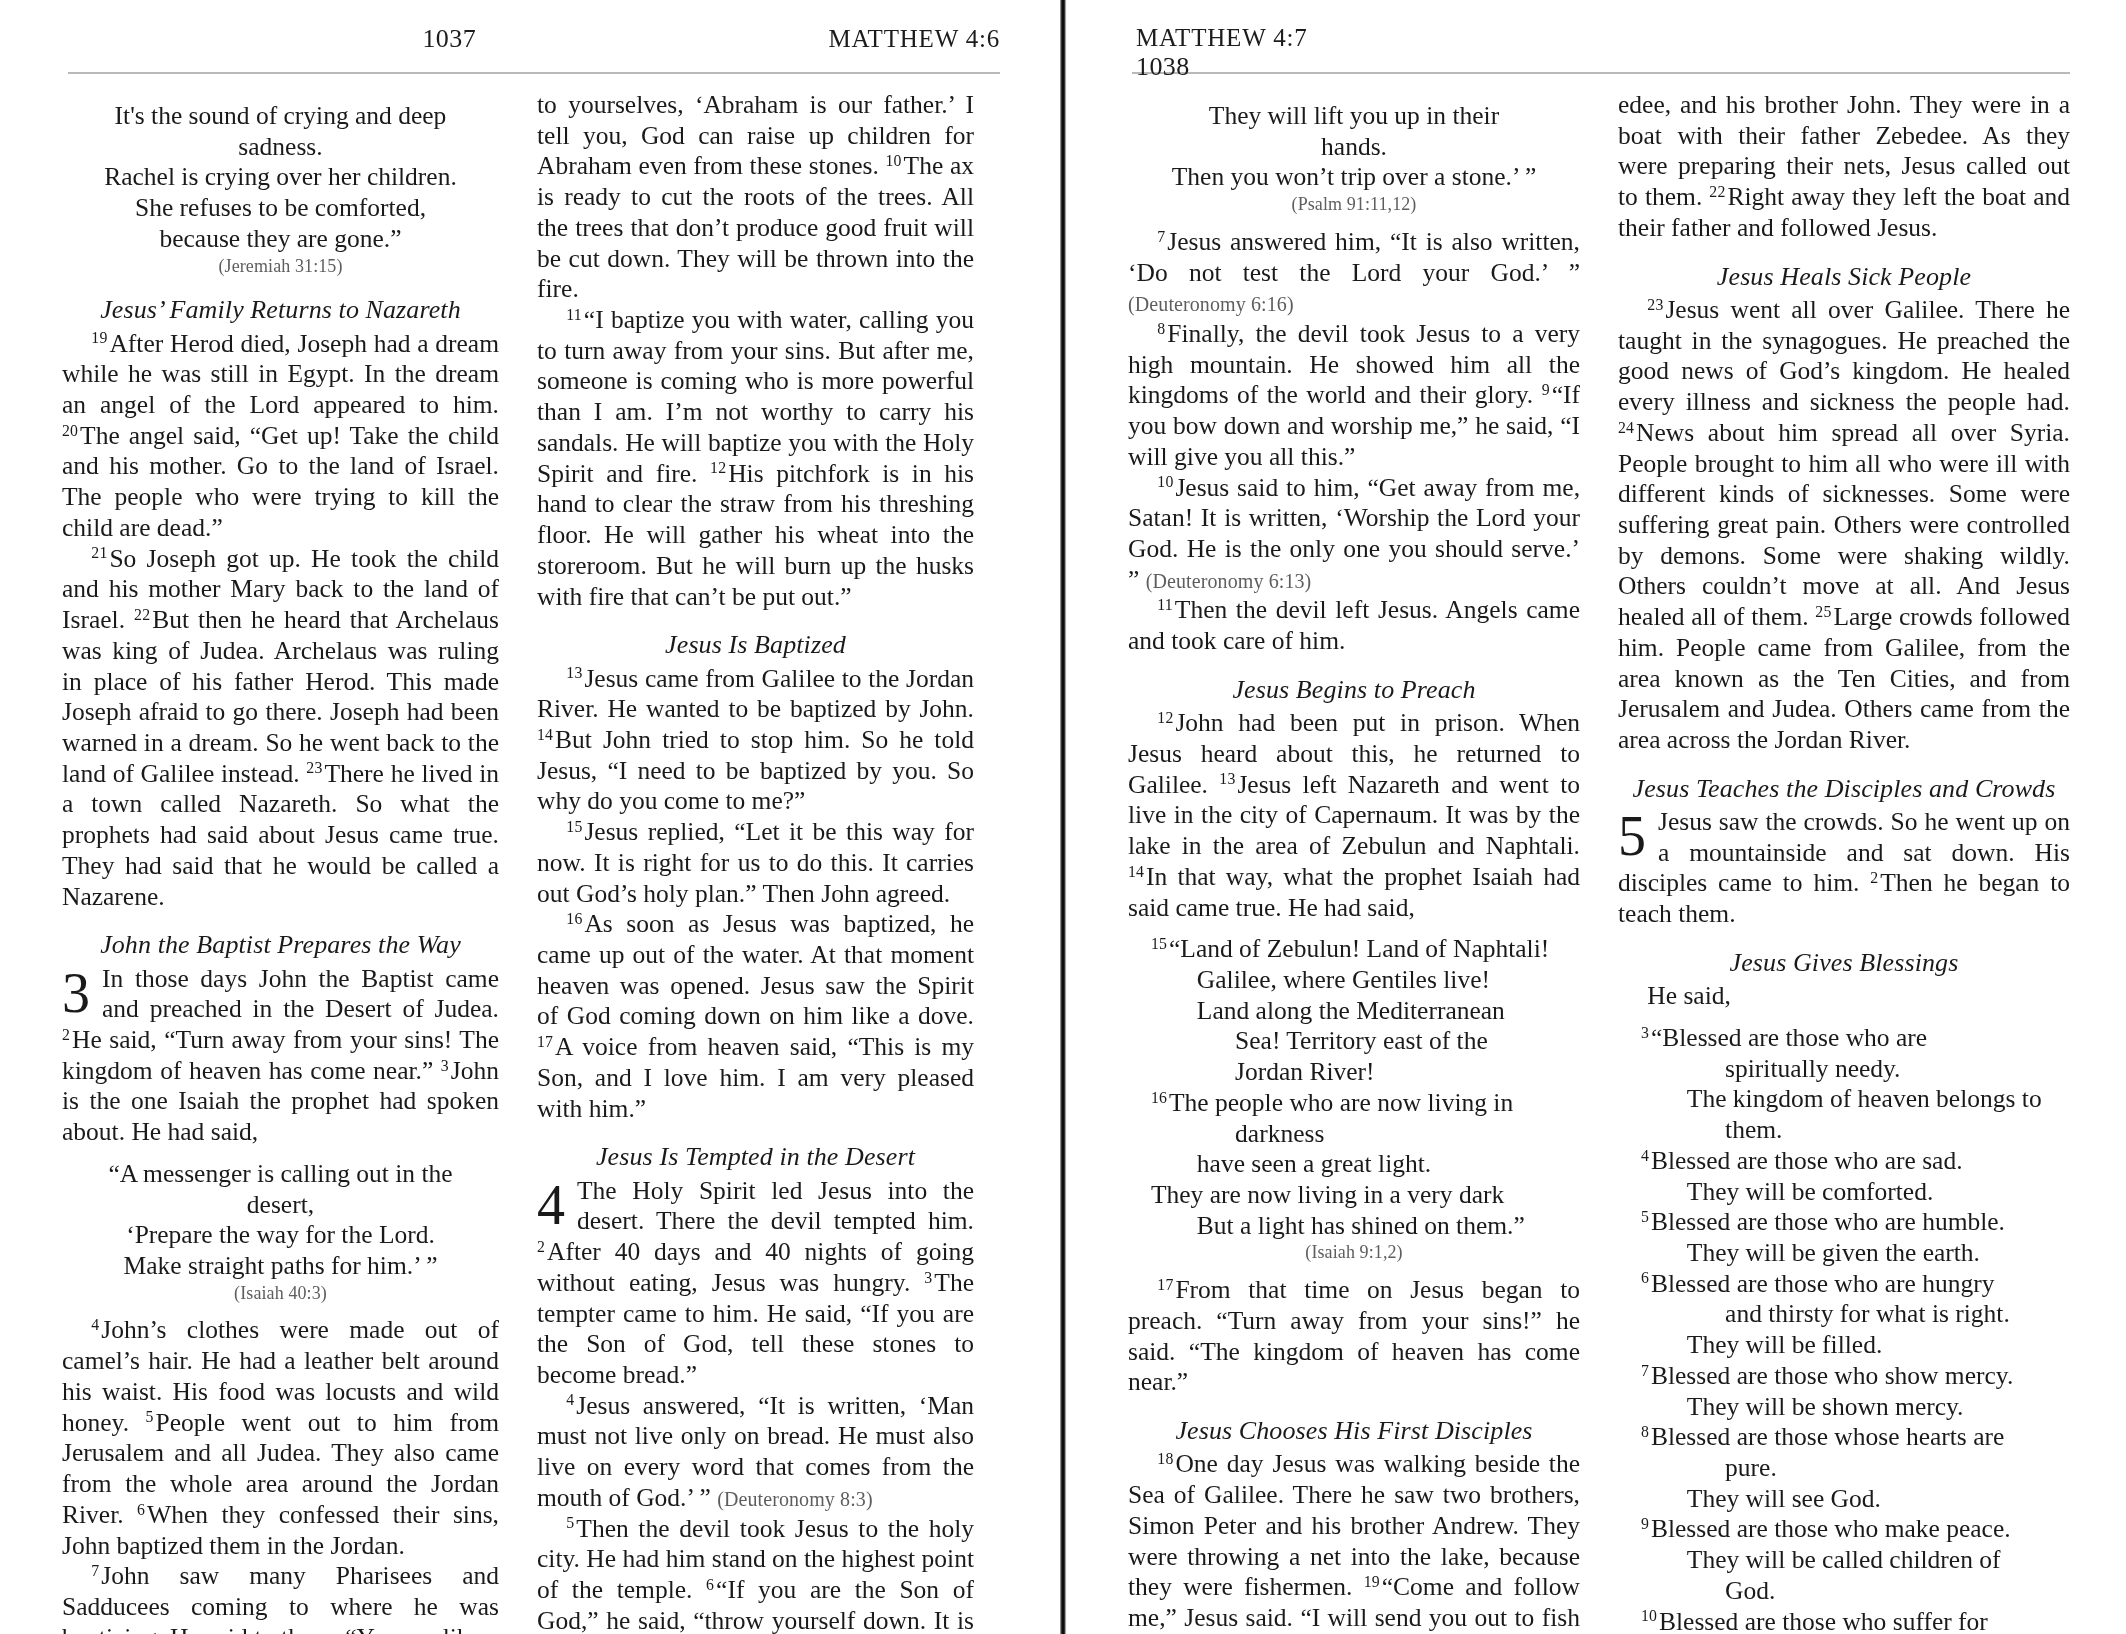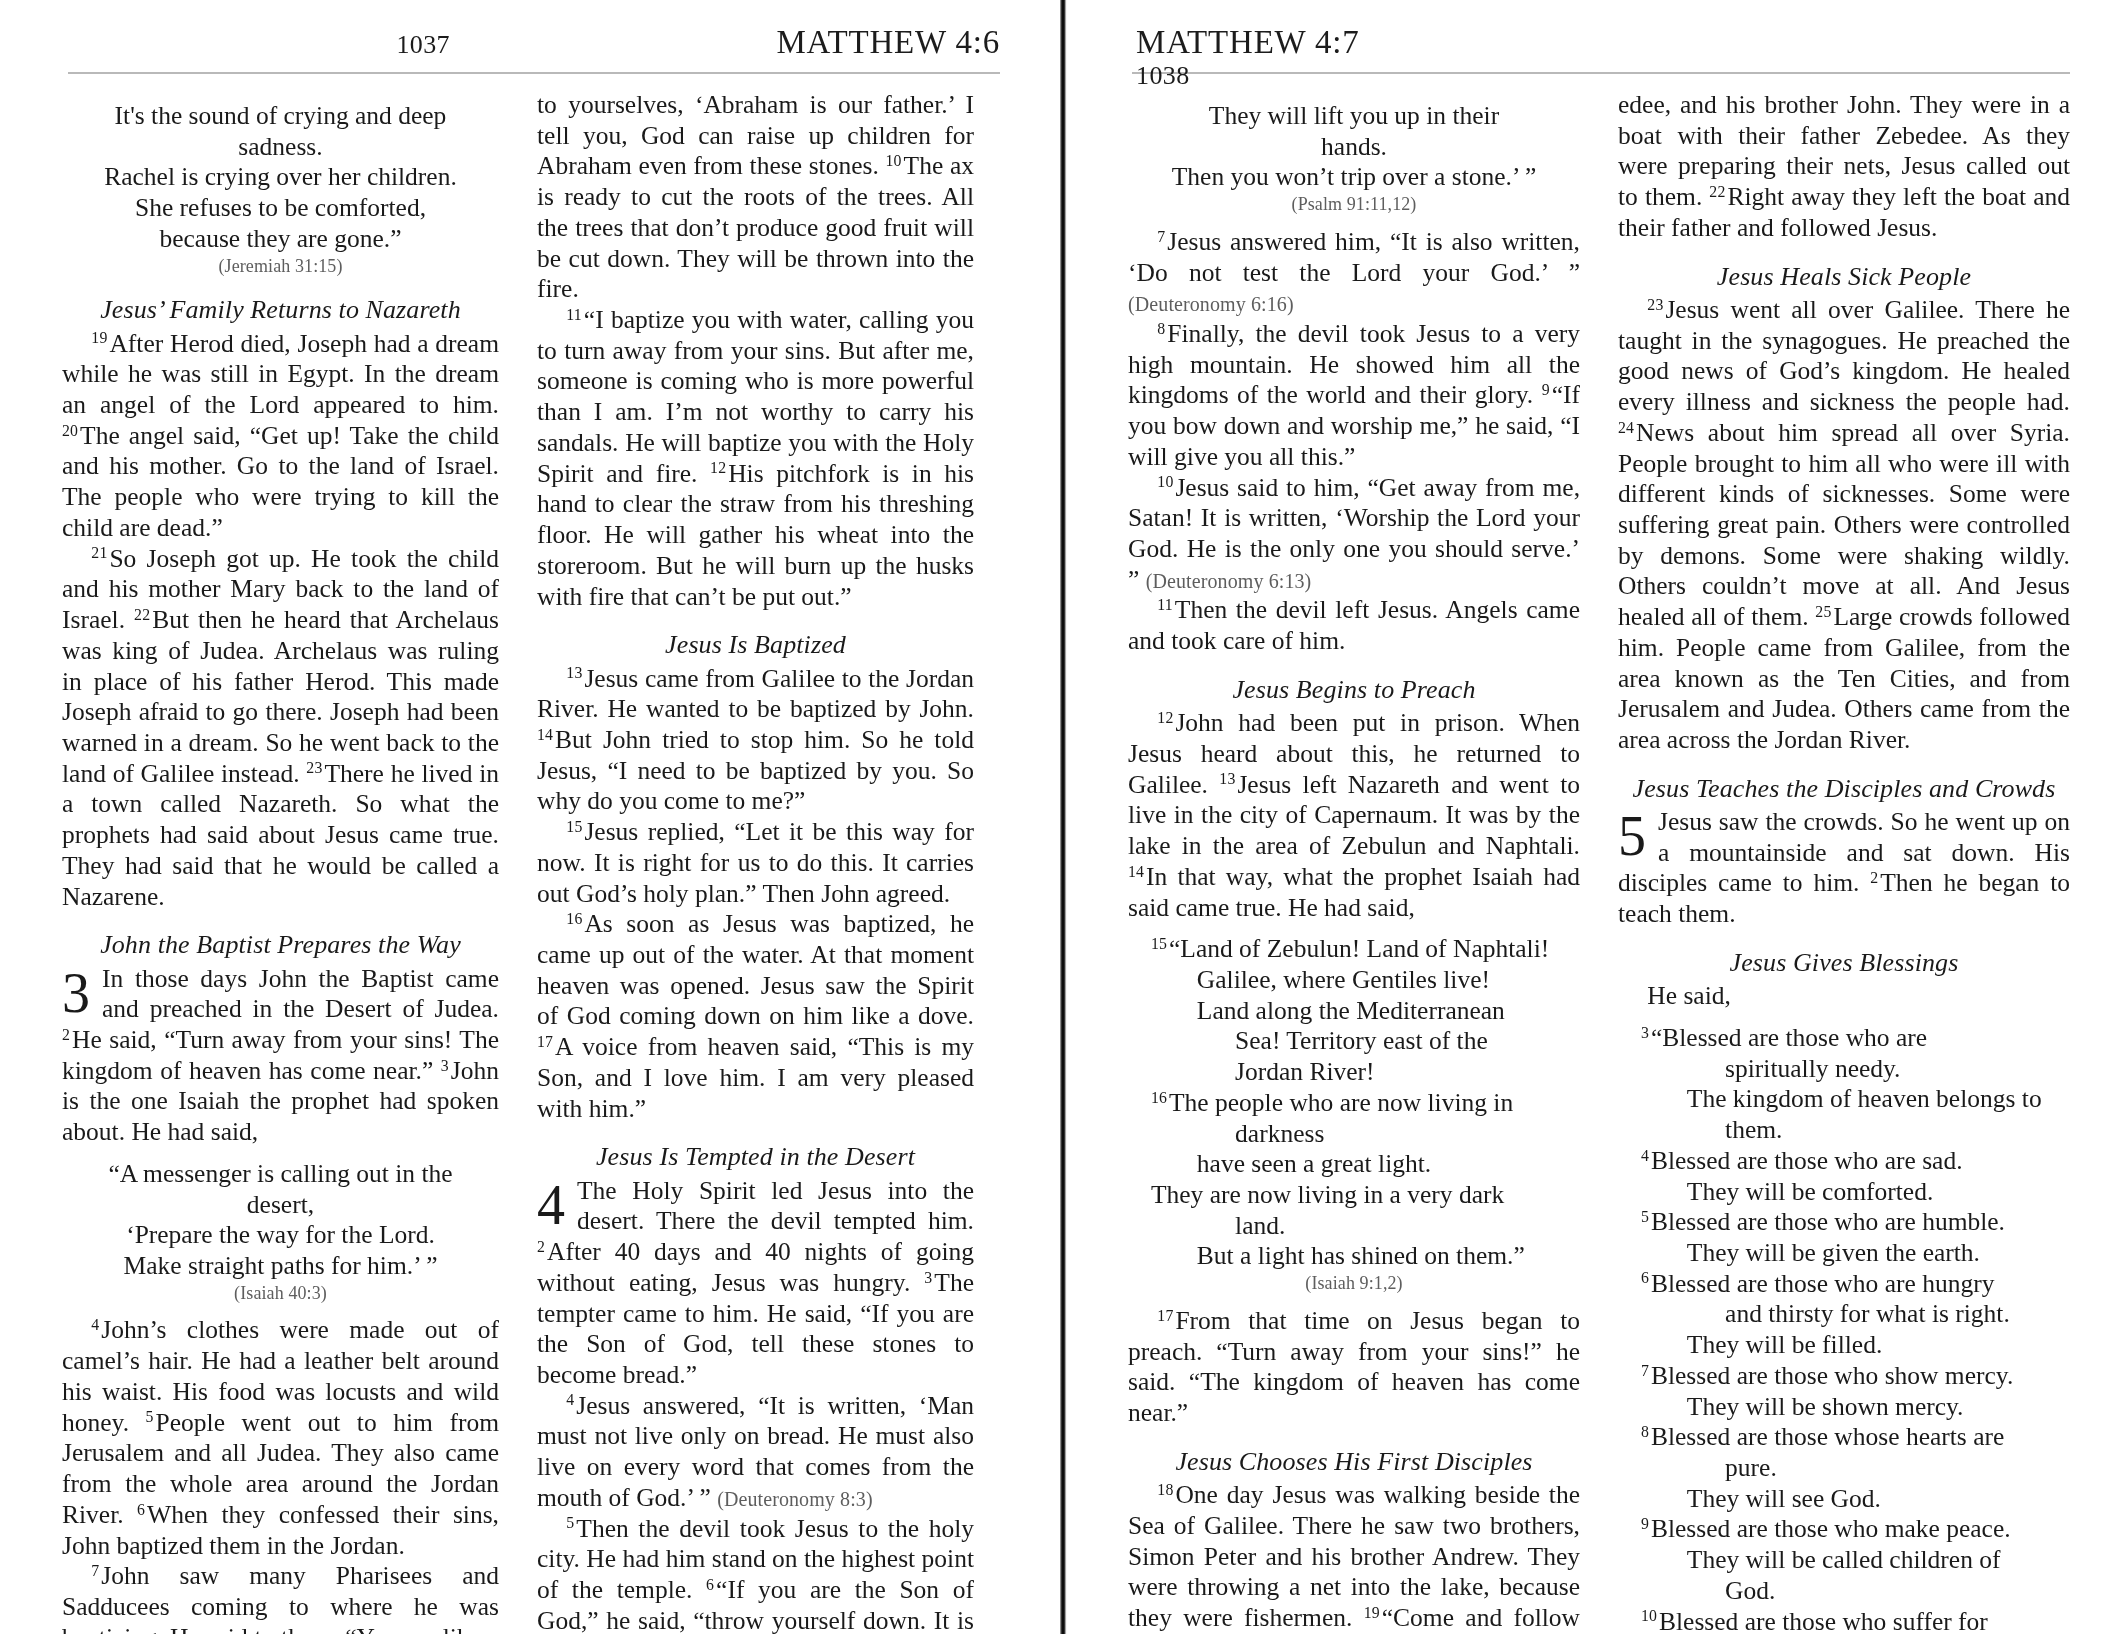--- a/index.html
+++ b/index.html
@@ -54,21 +54,21 @@
     display: flex;
     align-items: baseline;
     font-size: 26px;
     letter-spacing: 0.4px;
     color: #1c1c1c;
     height: 40px;
   }
   .runhead.left  { justify-content: flex-start; padding-left: 8px; }
   .runhead.right { justify-content: flex-start; padding-left: 8px; flex-direction: column; }
   .rh-folio { font-size: 26px; }
-  .rh-book  { font-size: 33px; letter-spacing: 0.8px; }
+  .rh-book  { font-size: 25px; letter-spacing: 0.8px; }
   .rh-spacer { flex: 1; }
 
   .rule {
     border-top: 2px solid #b9b9b9;
     margin: 8px 0 16px 0;
   }
   .page-left  .rule { margin-left: 6px; margin-right: 0; }
   .page-right .rule { margin-left: 4px; margin-right: 0; }
 
   
@@ -280,21 +280,20 @@
         <div class="poetry" id="isaiah-poetry">
             <span class="pl l1"><span class="v">15</span>“Land of Zebulun! Land of Naphtali!</span>
             <span class="pl l2">Galilee, where Gentiles live!</span>
             <span class="pl l2">Land along the Mediterranean</span>
             <span class="pl l3">Sea! Territory east of the</span>
             <span class="pl l3">Jordan River!</span>
             <span class="pl l1"><span class="v">16</span>The people who are now living in</span>
             <span class="pl l3">darkness</span>
             <span class="pl l2">have seen a great light.</span>
             <span class="pl l1">They are now living in a very dark</span>
-            <span class="pl l3">land.</span>
             <span class="pl l2">But a light has shined on them.”</span>
             <span class="ref">(Isaiah 9:1,2)</span>
           </div>
 
         <p><span class="v">17</span><span>From that time on Jesus began to preach. “Turn away from your sins!” he said. “The kingdom of heaven has come near.”</span></p>
 
         <h3 class="head">Jesus Chooses His First Disciples</h3>
 
         <p><span class="v">18</span><span>One day Jesus was walking beside the Sea of Galilee. There he saw two brothers, Simon Peter and his brother Andrew. They were throwing a net into the lake, because they were fishermen.</span> <span class="v">19</span><span>“Come and follow me,” Jesus said. “I will send you out to fish for people.”</span> </p>
 

